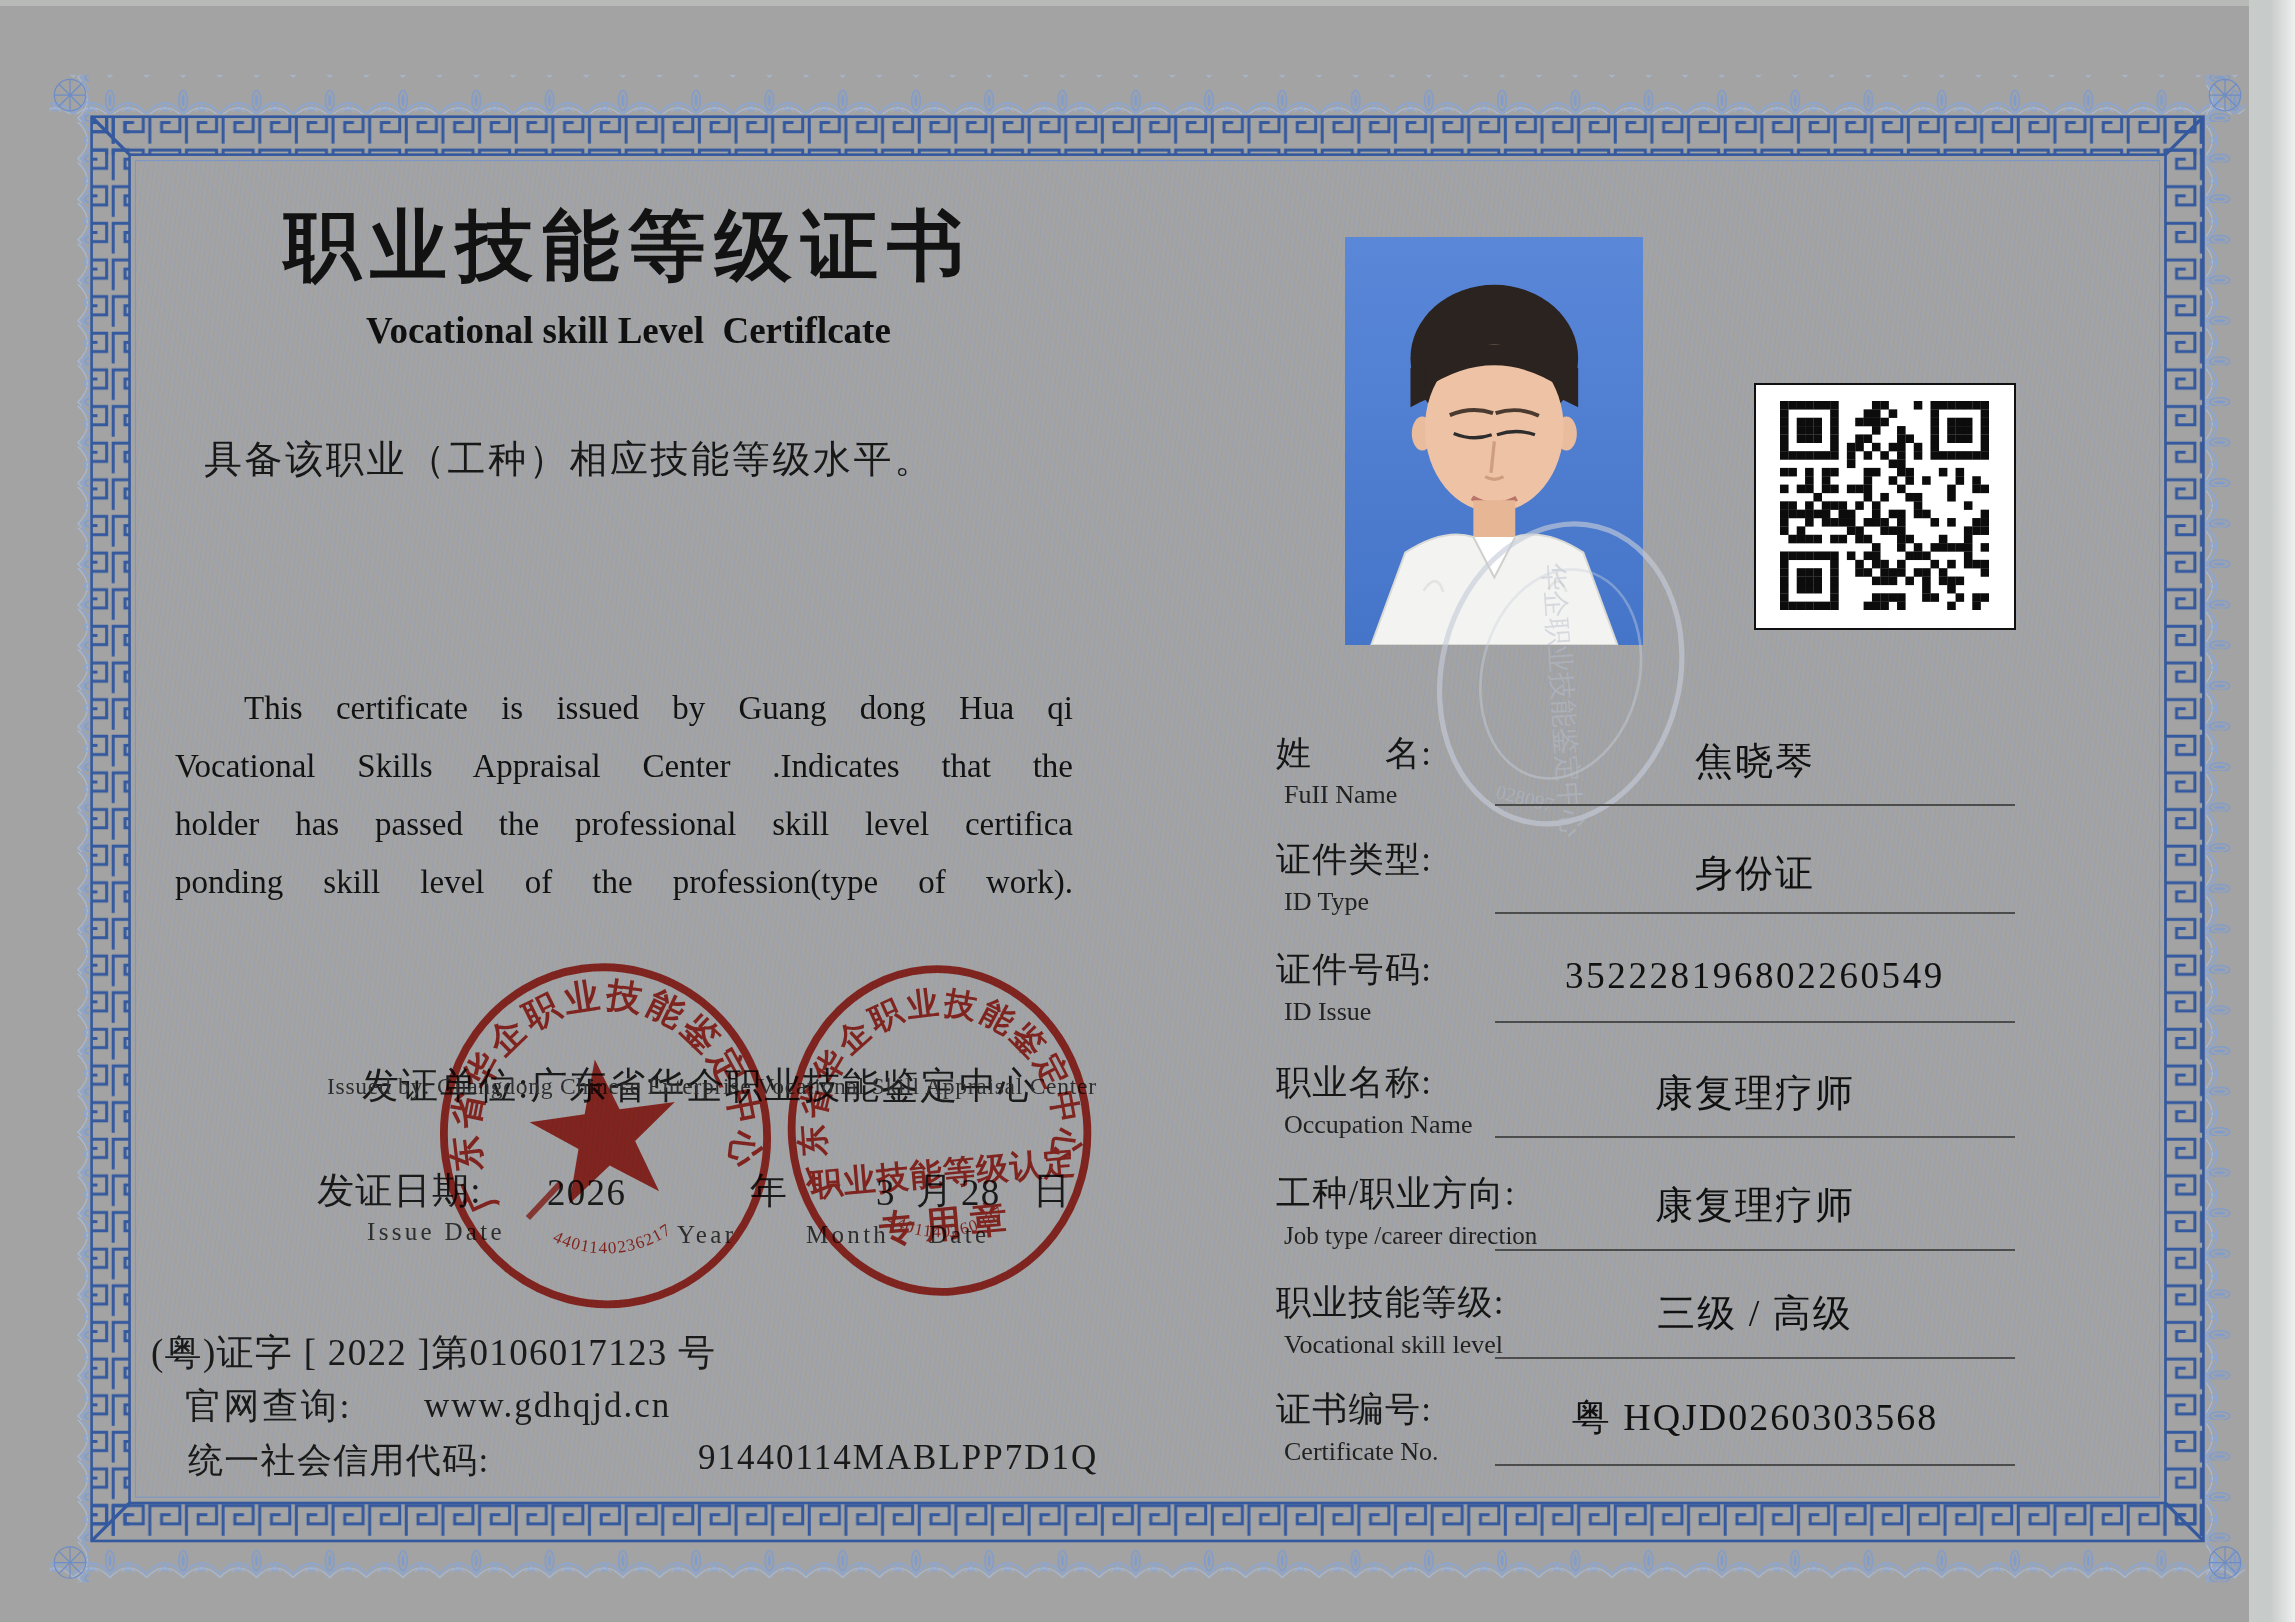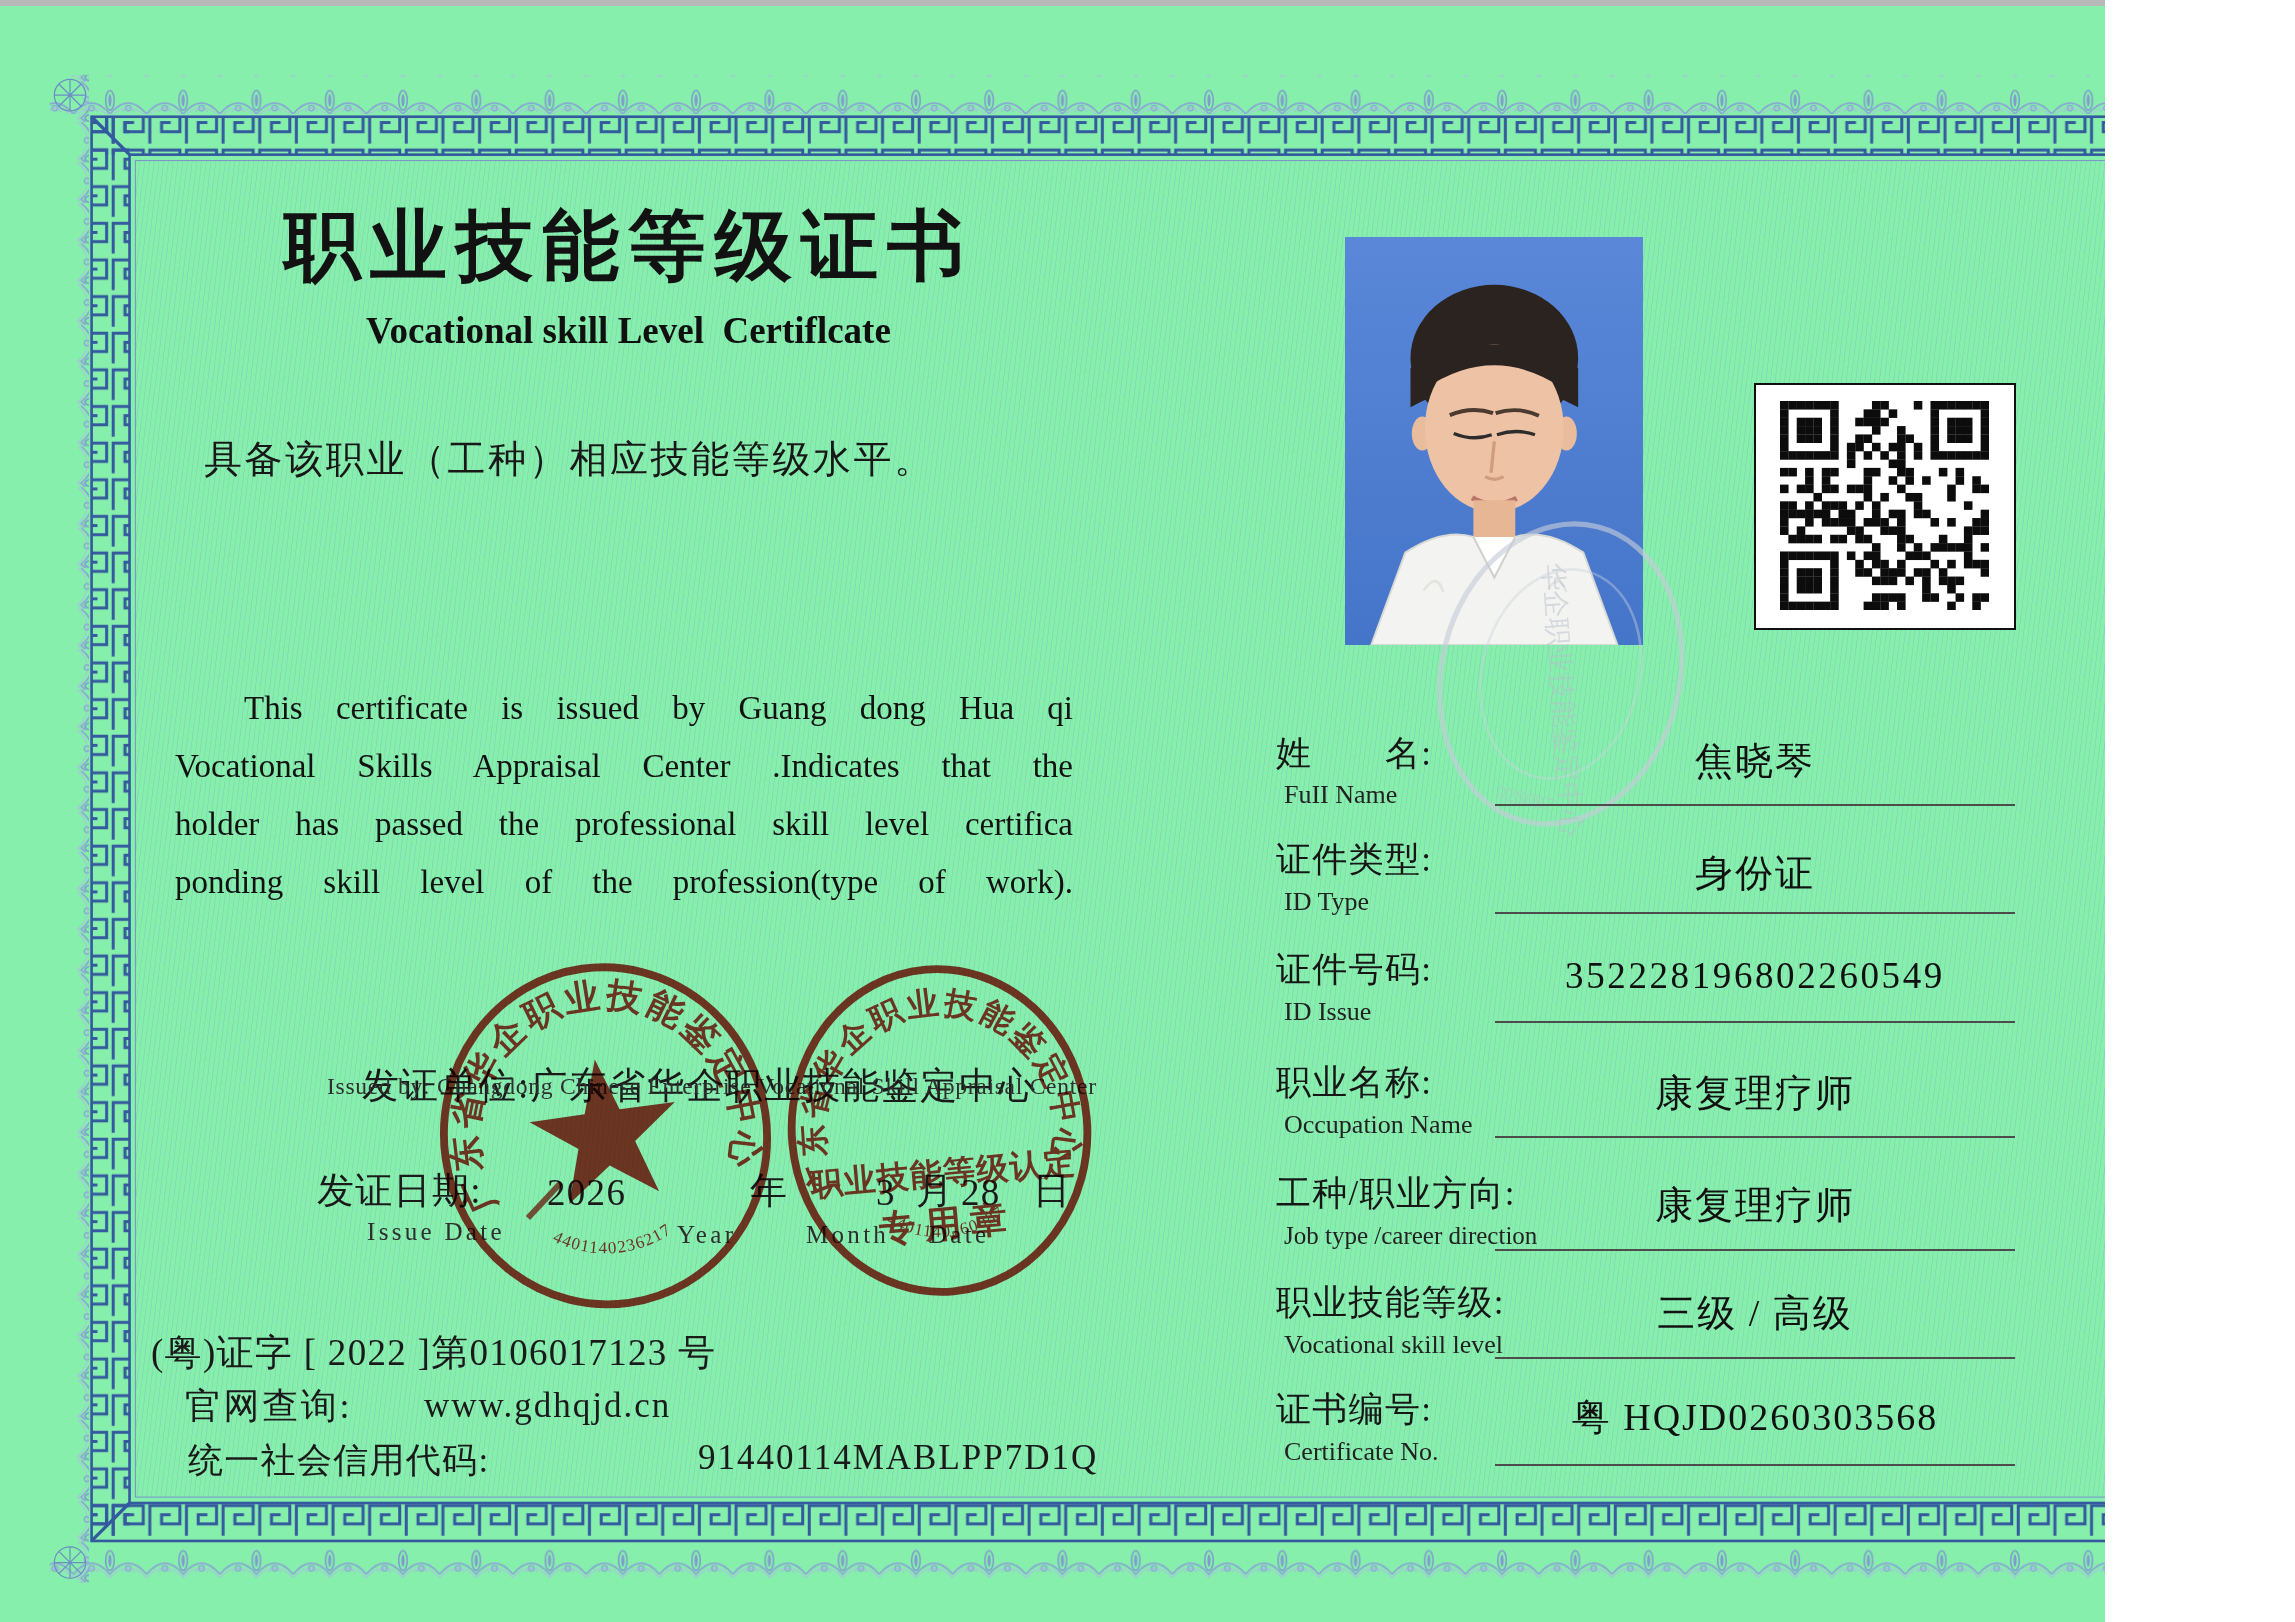--- a/index.html
+++ b/index.html
@@ -1,16 +1,16 @@
 <!DOCTYPE html>
 <html style="font-size:10.5px"><head>
 <meta charset="utf-8">
 <style>
   html,body{margin:0;padding:0;background:#ffffff;}
-  .cert{position:relative;width:2105px;height:1623px;background:#86efac;overflow:hidden;
+  .cert{position:relative;width:2295px;height:1623px;background:#a3a3a3;overflow:hidden;
         font-family:"Liberation Serif", serif;color:#1a1a1a;}
   .abs{position:absolute;}
   
   .scan-top{left:0;top:0;width:2295px;height:5.9px;background:#b7bab6;}
   .scan-right{left:2249px;top:0;width:46px;height:1623px;
               background:linear-gradient(to right,#c7cbca 0 46%,#eef0ef);}
   
   .interior{left:135px;top:160px;width:2026px;height:1338px;
     background:
       repeating-linear-gradient(97deg, rgba(122,150,205,0.20) 0px, rgba(122,150,205,0.20) 1px,

